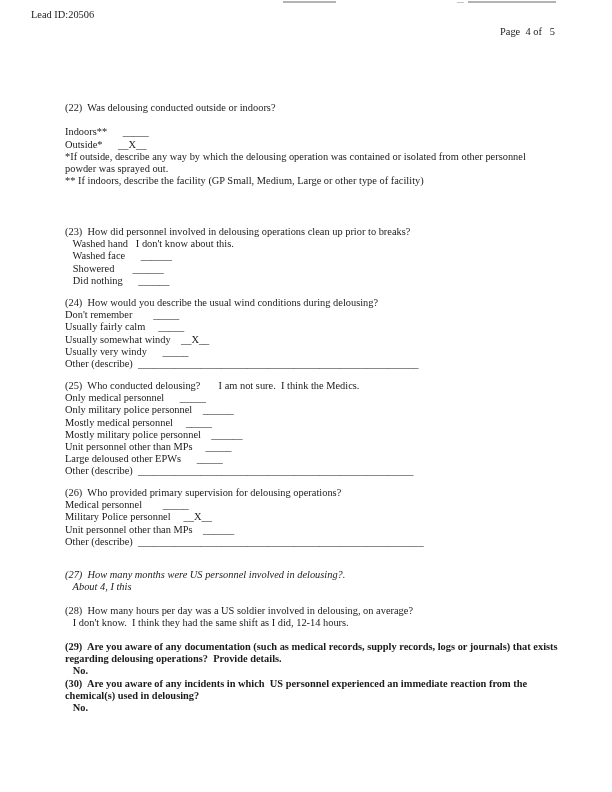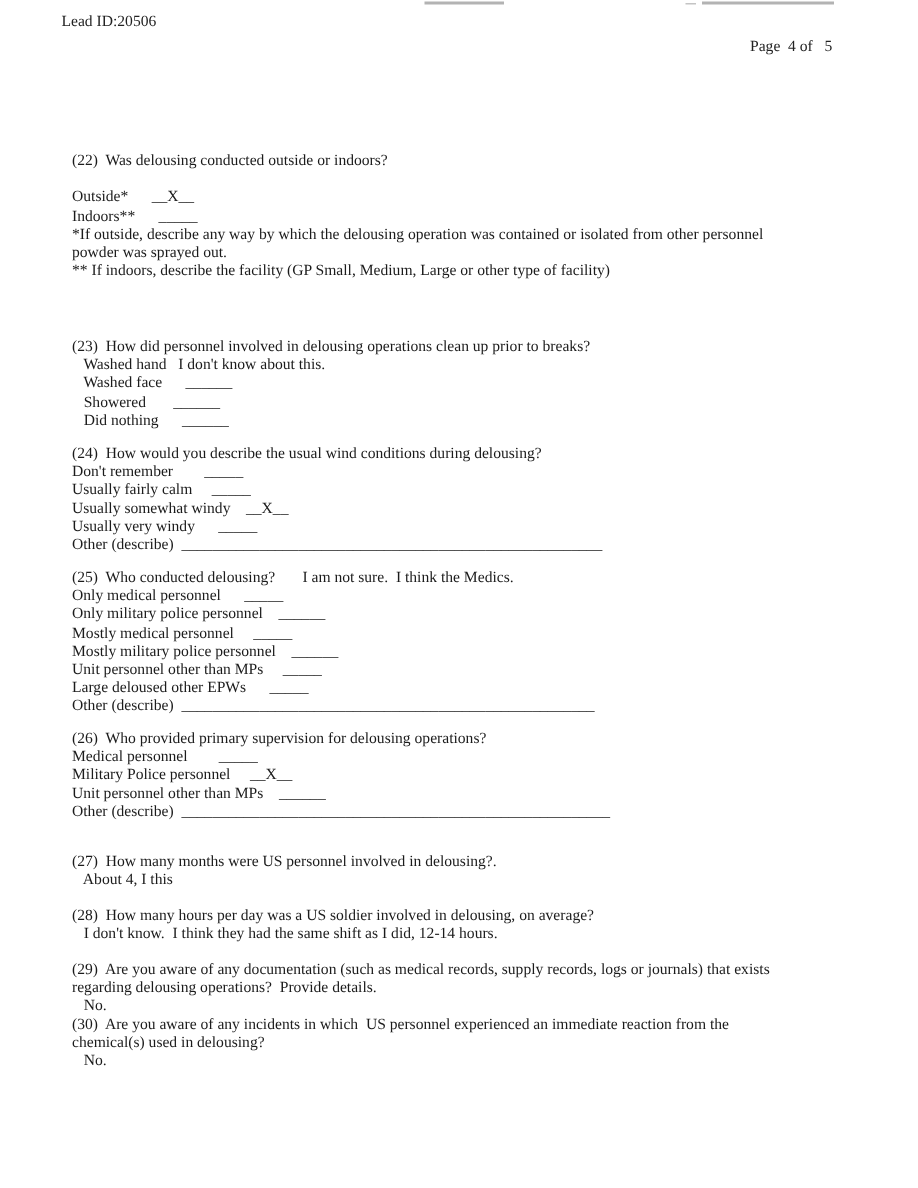--- a/index.html
+++ b/index.html
@@ -16,68 +16,68 @@
     font-family: "Liberation Serif", "DejaVu Serif", serif;
     color: #1b1b1b;
   }
   .hdr {
     position: absolute;
     font-size: 10.4px;
     line-height: 12px;
     white-space: pre;
     color: #222222;
   }
-  .hdr-lead { left: 41px; top: 9px; }
+  .hdr-lead { left: 31px; top: 9px; }
   .hdr-page { left: 500px; top: 11px; margin-top: 15px; }
   .artifact {
     position: absolute;
     height: 2px;
     background: #b3b3b3;
     top: 1px;
   }
   .a1 { left: 283px; width: 53px; }
   .a2 { left: 468px; width: 88px; }
   .a3 { left: 457px; width: 7px; height: 1px; top: 2px; background: #c4c4c4; }
   .block {
     position: absolute;
-    left: 48px;
+    left: 65px;
     right: 10px;
   }
   .line {
     height: 12.2px;
     line-height: 12.2px;
     font-size: 10.4px;
     white-space: pre;
   }
   .b22 { top: 102px; }
   .b23 { top: 226px; }
   .b24 { top: 297px; }
   .b25 { top: 380px; }
   .b26 { top: 487px; }
-  .b27 { top: 569px; }
+  .b27 { top: 569px; font-style: italic; }
   .b28 { top: 605px; }
-  .b2930 { top: 641px; }
+  .b2930 { top: 641px; font-weight: bold; }
 </style>
 </head>
 <body>
 
 <div class="page">
 
   <div class="artifact a1"></div>
   <div class="artifact a2"></div>
   <div class="artifact a3"></div>
 
   <div class="hdr hdr-lead">Lead ID:20506</div>
   <div class="hdr hdr-page">Page  4 of   5</div>
 
   <div class="block b22">
     <div class="line">(22)  Was delousing conducted outside or indoors?</div>
     <div class="line"> </div>
+    <div class="line">Indoors**      _____</div>
     <div class="line">Outside*      __X__</div>
-    <div class="line">Indoors**      _____</div>
     <div class="line">*If outside, describe any way by which the delousing operation was contained or isolated from other personnel</div>
     <div class="line">powder was sprayed out.</div>
     <div class="line">** If indoors, describe the facility (GP Small, Medium, Large or other type of facility)</div>
   </div>
 
   <div class="block b23">
     <div class="line">(23)  How did personnel involved in delousing operations clean up prior to breaks?</div>
     <div class="line">   Washed hand   I don't know about this.</div>
     <div class="line">   Washed face      ______</div>
     <div class="line">   Showered       ______</div>

